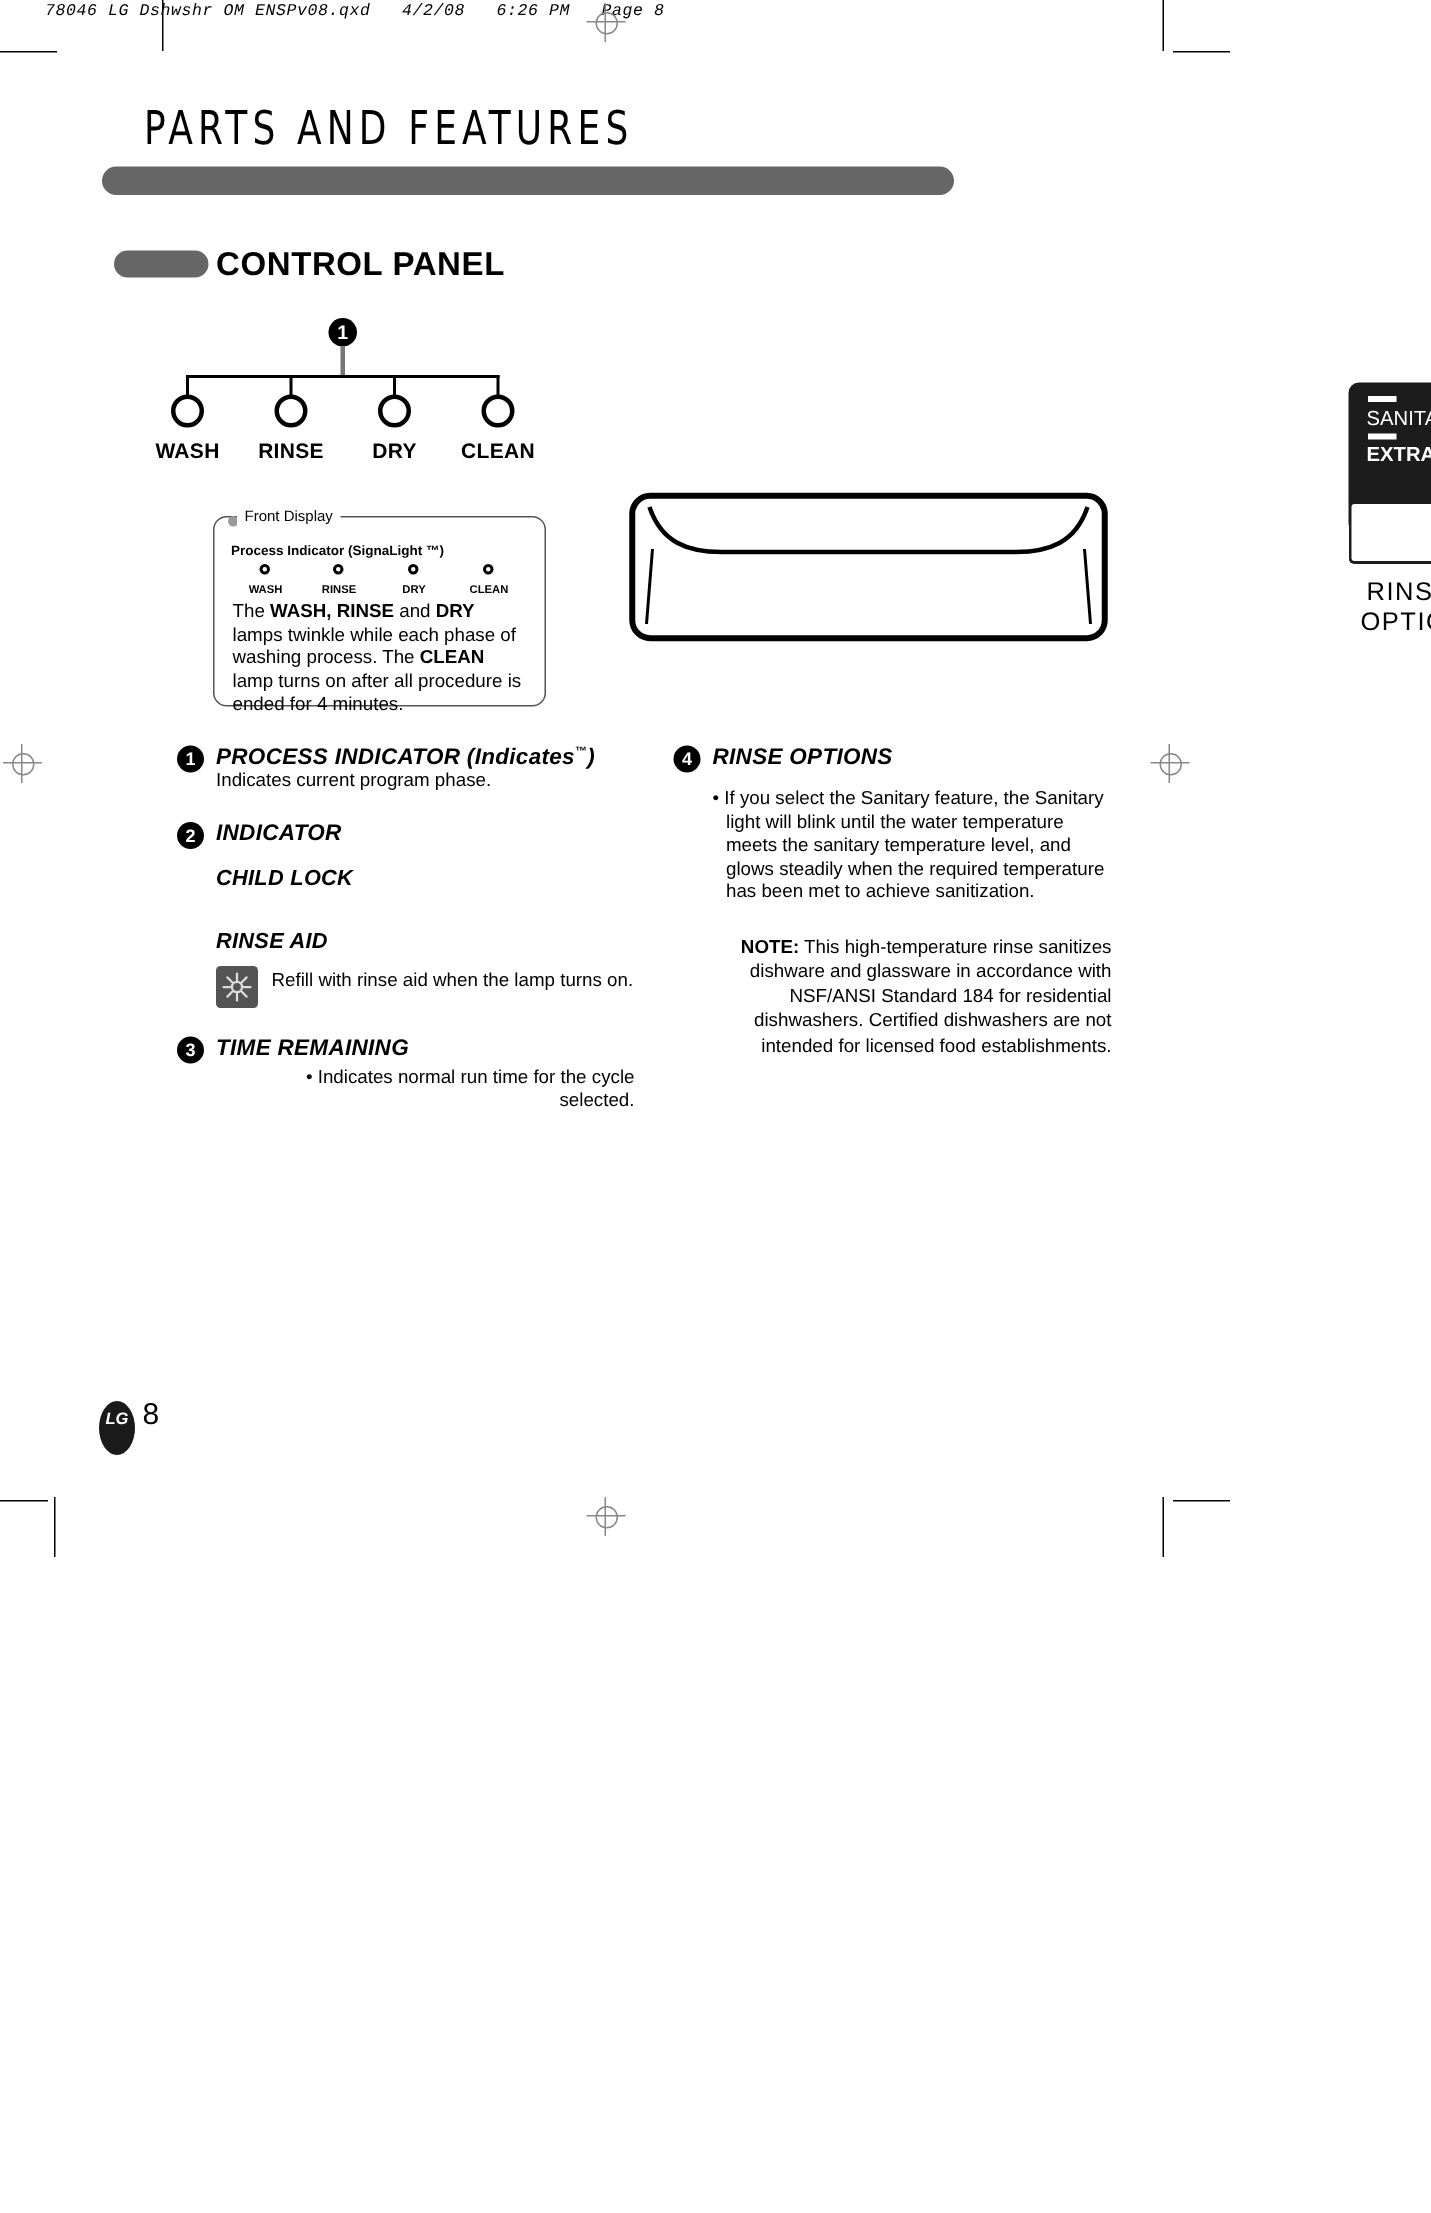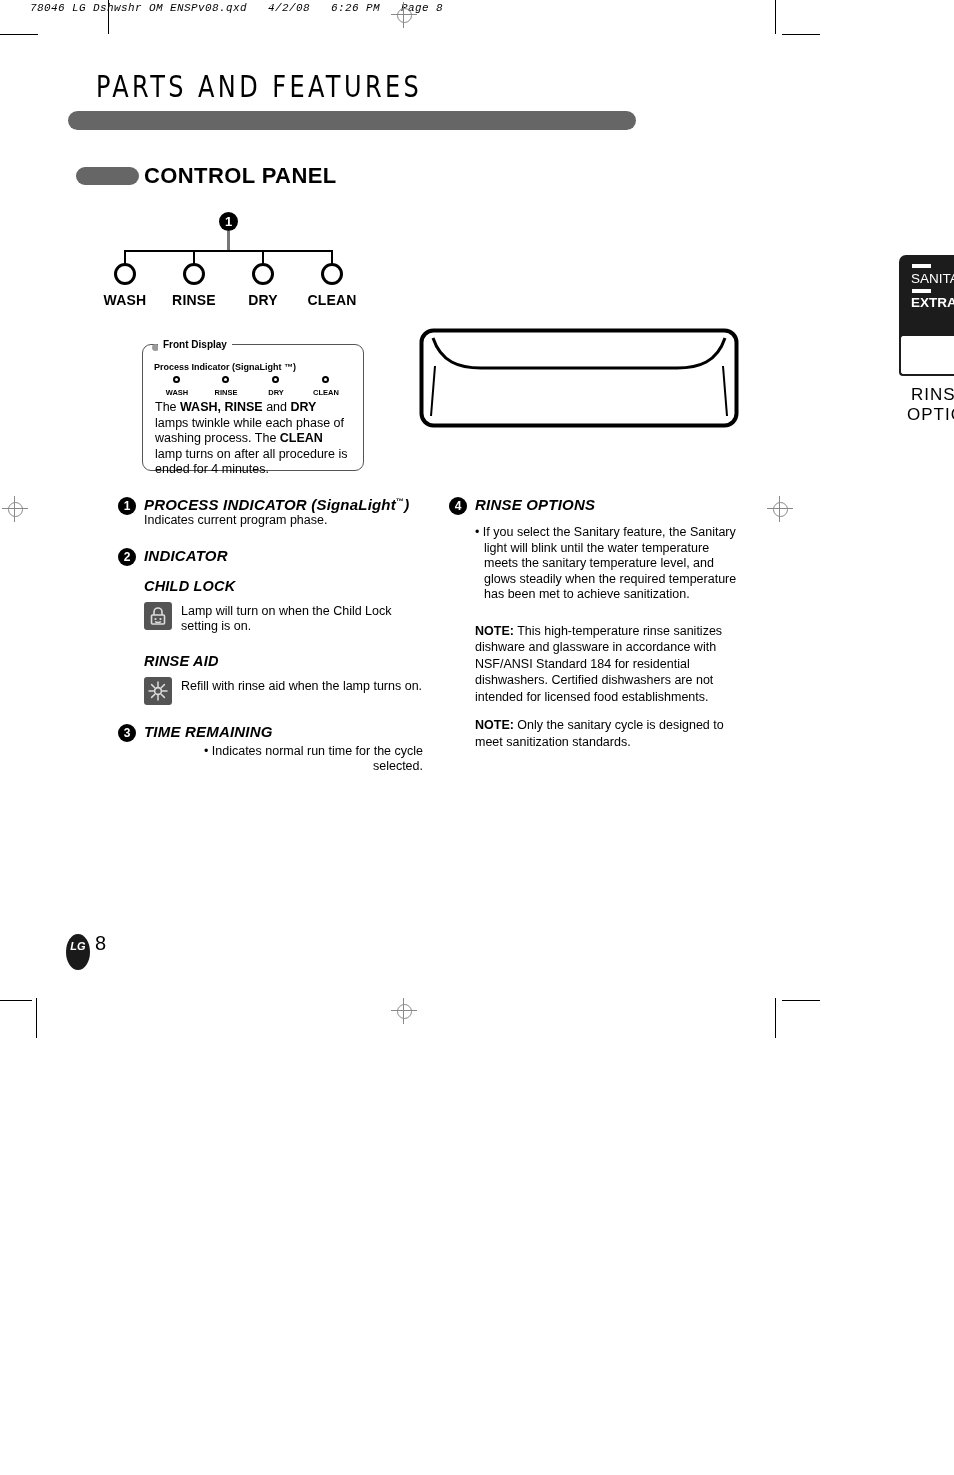--- a/index.html
+++ b/index.html
@@ -154,21 +154,21 @@
     border: 1px solid #555;
     border-radius: 9px;
     box-sizing: border-box;
   }
   .fd-legend {
     position: absolute;
     left: 158px; top: 339px;
     background: #fff;
     padding: 0 5px;
     font-size: 10px;
-    font-weight: bold;
+    font-weight: normal;
     white-space: nowrap;
   }
   .fd-legend-dot {
     position: absolute;
     left: 152px; top: 344px;
     width: 7px; height: 7px;
     border-radius: 50%;
     background: #9a9a9a;
   }
   .fd-subtitle {
@@ -308,20 +308,21 @@
     margin-left: 26px;
     font-size: 12.5px;
     line-height: 15.5px;
     text-indent: -9px;
     padding-left: 9px;
   }
   .note-para {
     margin-left: 26px;
     font-size: 12.5px;
     line-height: 16.5px;
+    text-align: right;
   }
   .note-para b { font-weight: bold; }
 
   .gap-4 { height: 4px; }
   .gap-8 { height: 8px; }
   .gap-12 { height: 12px; }
   .gap-14 { height: 14px; }
   .gap-18 { height: 18px; }
 
   
@@ -446,47 +447,35 @@
 <div class="edge-dash" style="left:912px; top:289px;"></div>
 <div class="edge-label bold" style="left:911px; top:295px;">EXTRA RI</div>
 <div class="edge-panel-inner"></div>
 <div class="edge-caption" style="left:911px; top:385px;">RINS</div>
 <div class="edge-caption" style="left:907px; top:405px;">OPTIO</div>
 
 <div class="col col-left">
 
   <div class="entry">
     <span class="bullet-num">1</span>
-    <div class="entry-head"><span>PROCESS INDICATOR (SignaLight</span><span class="tm">™</span><span>)</span></div>
+    <div class="entry-head"><span>PROCESS INDICATOR (Indicates</span><span class="tm">™</span><span>)</span></div>
     <div class="entry-body">Indicates current program phase.</div>
   </div>
 
   <div class="gap-18"></div>
 
   <div class="entry">
     <span class="bullet-num">2</span>
     <div class="entry-head">INDICATOR</div>
   </div>
 
   <div class="gap-14"></div>
 
   <div class="sub-head">CHILD LOCK</div>
   <div class="gap-8"></div>
-  <div class="icon-row">
-    <span class="icon-box">
-      <svg width="28" height="28" viewBox="0 0 28 28">
-        <path d="M10 13 L10 10 A4 4 0 0 1 18 10 L18 13" fill="none" stroke="#dcdcdc" stroke-width="1.6"></path>
-        <rect x="7.5" y="13" width="13" height="9" rx="1" fill="none" stroke="#dcdcdc" stroke-width="1.6"></rect>
-        <circle cx="11.5" cy="17" r="1.1" fill="#dcdcdc"></circle>
-        <circle cx="16.5" cy="17" r="1.1" fill="#dcdcdc"></circle>
-        <path d="M11 19.6 Q14 21.2 17 19.6" fill="none" stroke="#dcdcdc" stroke-width="1.2"></path>
-      </svg>
-    </span>
-    <span class="icon-row-text">Lamp will turn on when the Child Lock setting is on.</span>
-  </div>
 
   <div class="gap-18"></div>
 
   <div class="sub-head">RINSE AID</div>
   <div class="gap-8"></div>
   <div class="icon-row">
     <span class="icon-box">
       <svg width="28" height="28" viewBox="0 0 28 28">
         <g stroke="#dcdcdc" stroke-width="1.5" stroke-linecap="round">
           <line x1="14" y1="5" x2="14" y2="9.5"></line>
@@ -520,20 +509,19 @@
   <div class="entry">
     <span class="bullet-num">4</span>
     <div class="entry-head">RINSE OPTIONS</div>
     <div class="gap-4"></div>
     <div class="gap-8"></div>
     <div class="bullet-line">• If you select the Sanitary feature, the Sanitary light will blink until the water temperature meets the sanitary temperature level, and glows steadily when the required temperature has been met to achieve sanitization.</div>
     <div class="gap-8"></div>
     <div class="gap-12"></div>
     <div class="note-para"><b>NOTE:</b><span> This high-temperature rinse sanitizes dishware and glassware in accordance with NSF/ANSI Standard 184 for residential dishwashers. Certified dishwashers are not intended for licensed food establishments.</span></div>
     <div class="gap-12"></div>
-    <div class="note-para"><b>NOTE:</b><span> Only the sanitary cycle is designed to meet sanitization standards.</span></div>
   </div>
 </div>
 
 <div class="lg-logo">
   <span class="lgtxt">LG</span>
 </div>
 <div class="page-num">8</div>
 
 </body></html>

